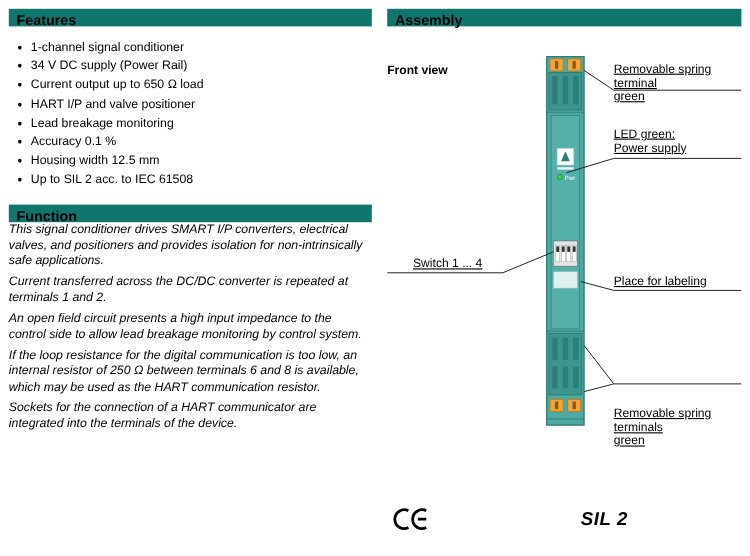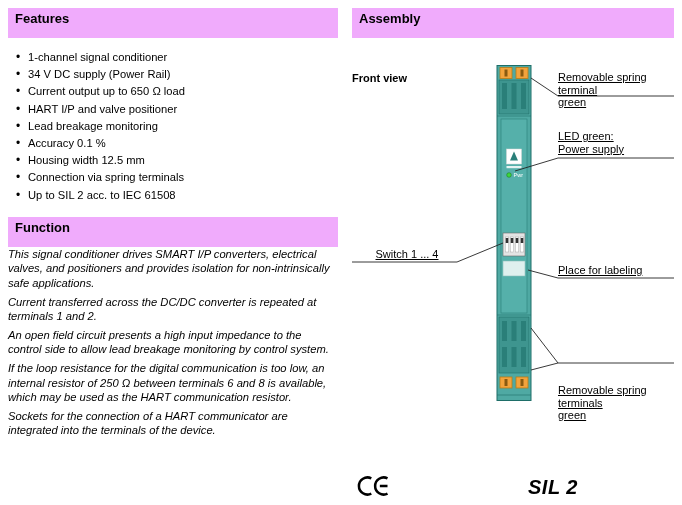--- a/index.html
+++ b/index.html
@@ -6,23 +6,23 @@
   html,body { width:682px; height:505px; }
   body {
     font-family:"Liberation Sans", sans-serif;
     background:#ffffff; color:#000;
     position:relative; overflow:hidden;
   }
   .col-left  { position:absolute; left:8px;   top:8px; width:330px; }
   .col-right { position:absolute; left:352px; top:8px; width:322px; }
 
   .section-bar {
-    background:#f0abfc;
+    background:#0f766e;
     font-size:13px; font-weight:bold;
-    height:30px; line-height:15px;
+    height:16px; line-height:15px;
     padding:3px 7px;
   }
 
   .features-list { list-style:none; margin:11px 0 0 7px; }
   .features-list li {
     font-size:11.2px; line-height:17.2px;
     padding-left:13px; position:relative;
   }
   .features-list li::before {
     content:"\2022"; position:absolute; left:1px; top:0;
@@ -46,39 +46,38 @@
   .callout-label {
     position:absolute;
     font-size:11px; line-height:12.5px;
     white-space:pre-line; width:116px;text-decoration:underline;
   }
   .callout-label.left-side { width:110px;text-align:center; }
 
   .ce-mark { position:absolute; left:4px; top:436px; }
   .sil-label {
     position:absolute; left:176px; top:438px;
-    font-size:20px; font-weight:bold; font-style:italic;
+    font-size:17px; font-weight:bold; font-style:italic;
     letter-spacing:0.5px;
   }
 </style>
 </head>
 <body>
 
 <div class="col-left">
   <div class="section-bar">Features</div>
 
   <ul class="features-list">
     <li>1-channel signal conditioner</li>
     <li>34 V DC supply (Power Rail)</li>
     <li>Current output up to 650 Ω load</li>
     <li>HART I/P and valve positioner</li>
     <li>Lead breakage monitoring</li>
     <li>Accuracy 0.1 %</li>
     <li>Housing width 12.5 mm</li>
-    <li>Connection via spring terminals</li>
     <li>Up to SIL 2 acc. to IEC 61508</li>
   </ul>
 
   <div class="section-bar function-bar">Function</div>
 
   <div class="function-text">
     <p>This signal conditioner drives SMART I/P converters, electrical valves, and positioners and provides isolation for non-intrinsically safe applications.</p>
     <p>Current transferred across the DC/DC converter is repeated at terminals 1 and 2.</p>
     <p>An open field circuit presents a high input impedance to the control side to allow lead breakage monitoring by control system.</p>
     <p>If the loop resistance for the digital communication is too low, an internal resistor of 250 Ω between terminals 6 and 8 is available, which may be used as the HART communication resistor.</p>

